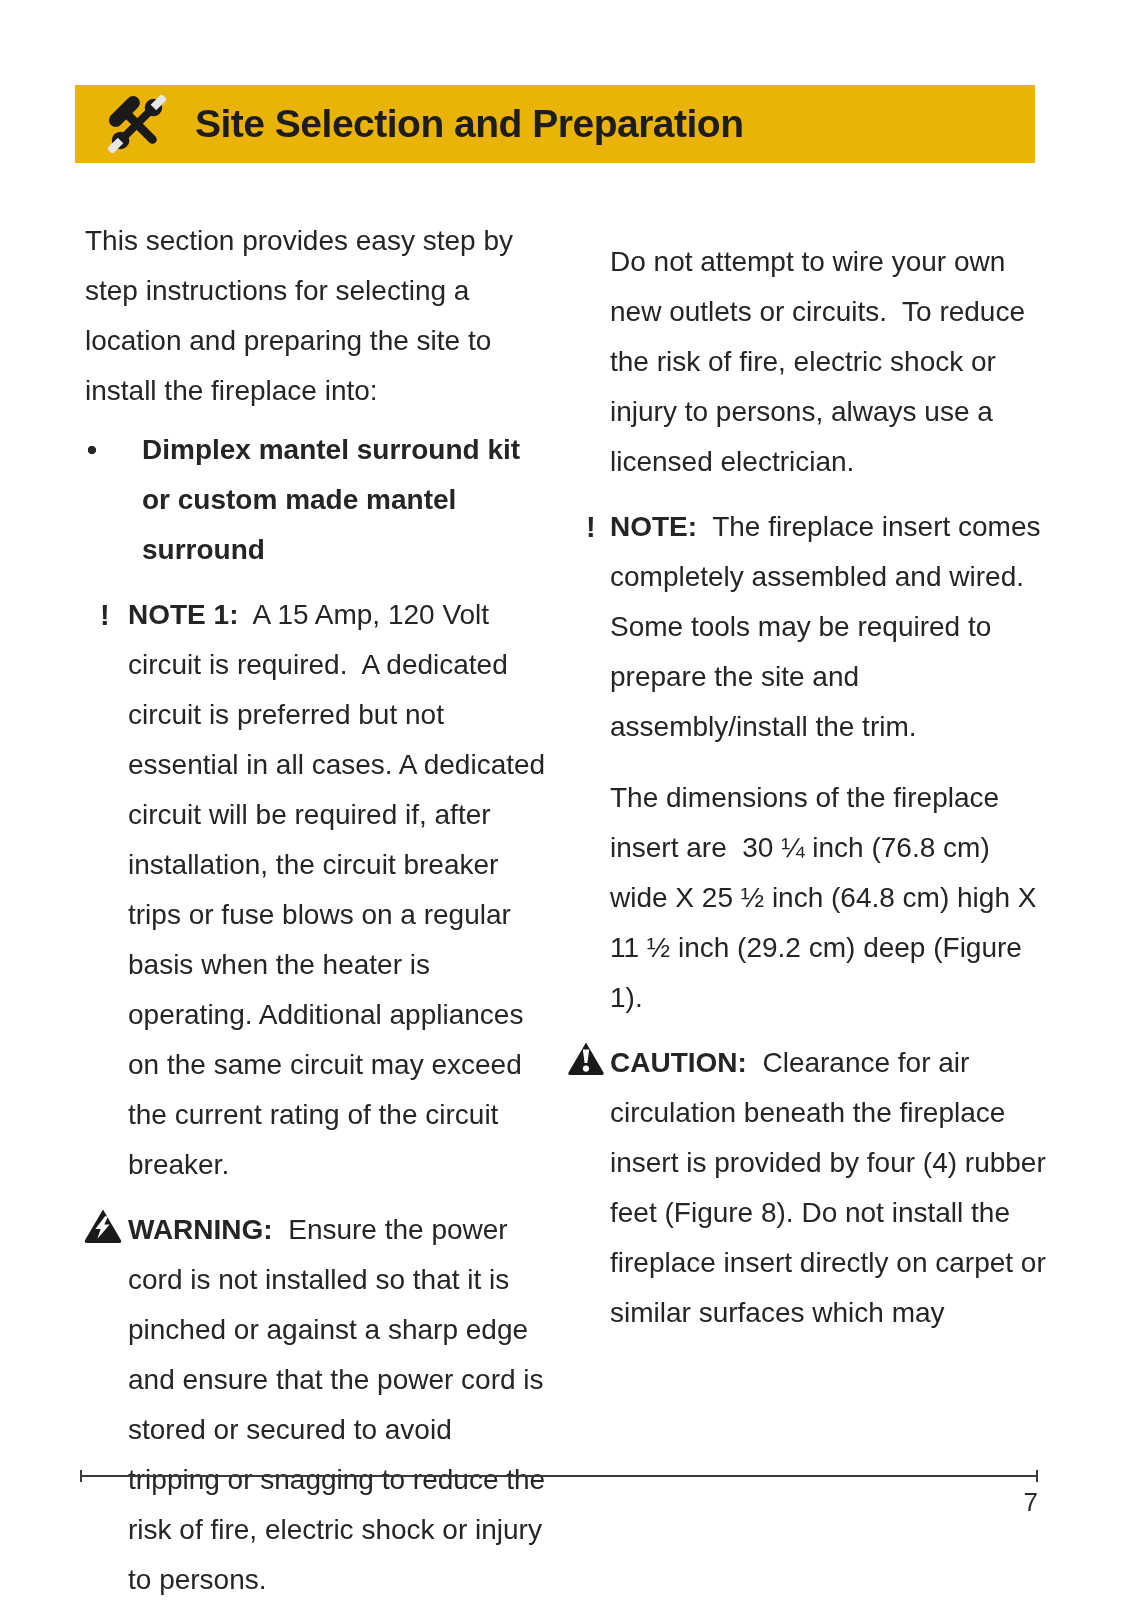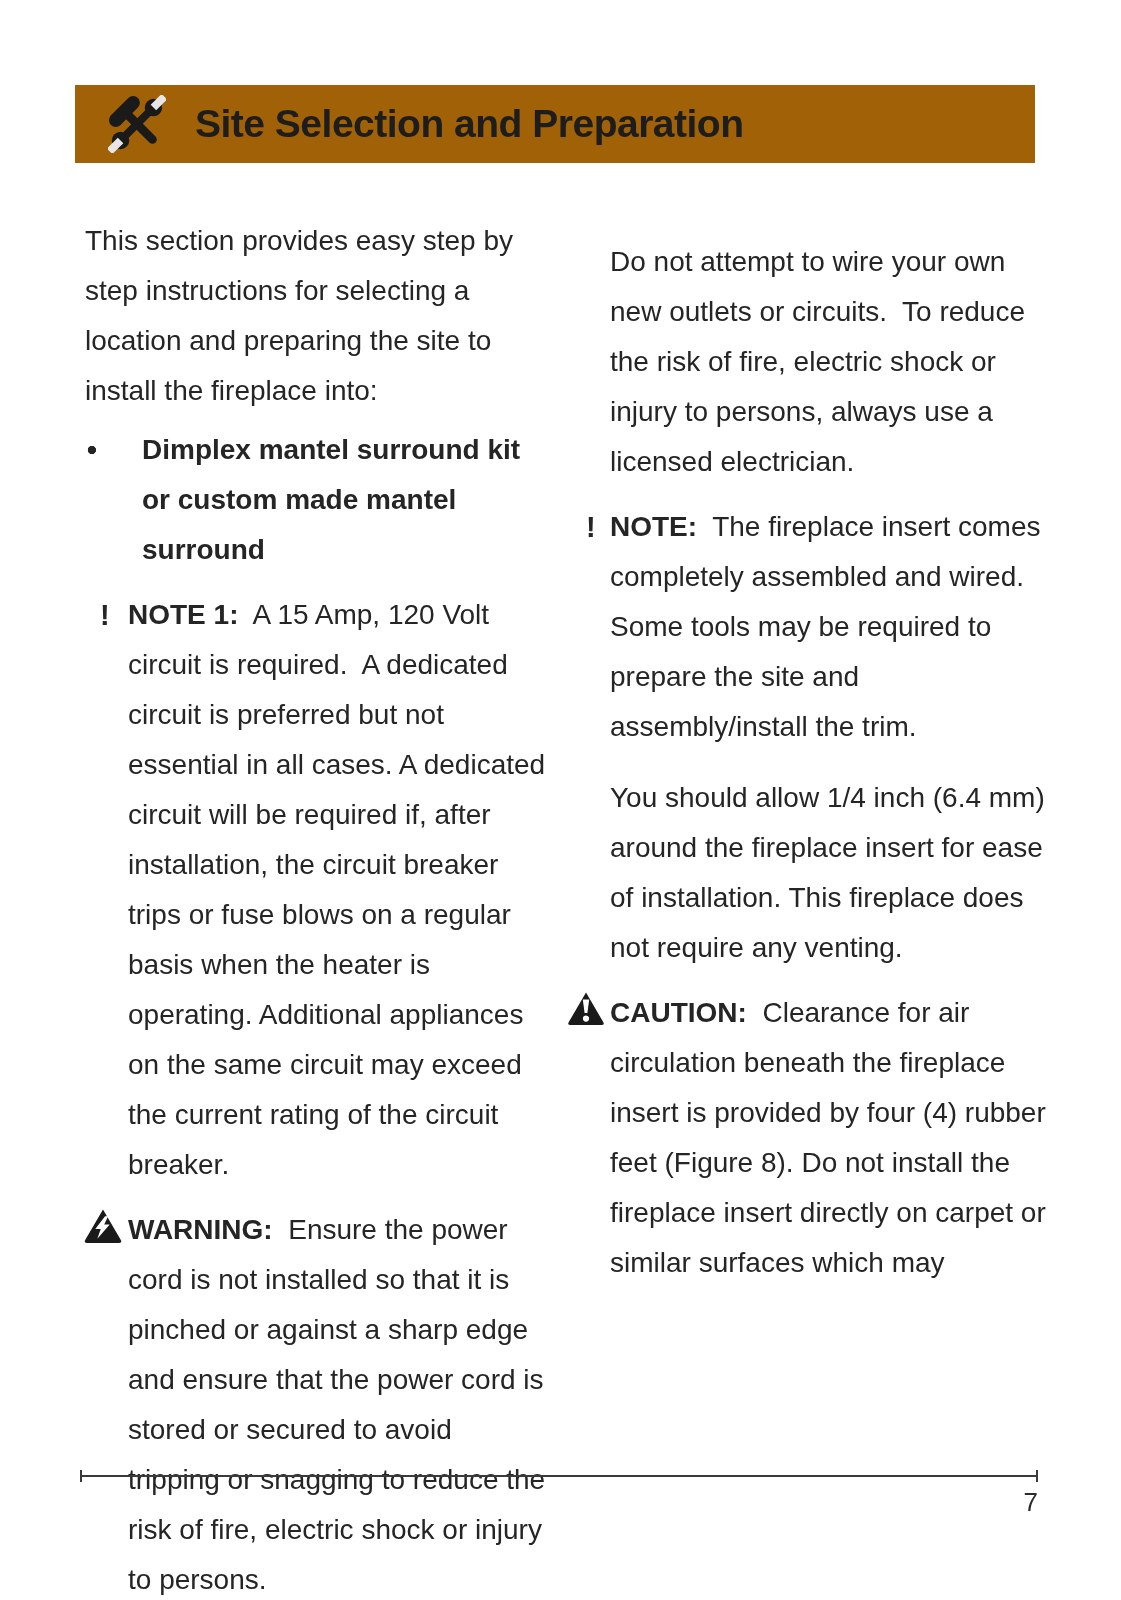--- a/index.html
+++ b/index.html
@@ -7,21 +7,21 @@
   body {
     width:1121px; height:1600px; position:relative;
     font-family:"Liberation Sans", sans-serif;
     color:#252525;
   }
   .page { position:absolute; inset:0; overflow:hidden; }
 
   
   .banner {
     position:absolute; left:75px; top:85px; width:960px; height:78px;
-    background:#a16207; display:flex; align-items:center;
+    background:#eab308; display:flex; align-items:center;
   }
   .banner-icon { margin-left:33px; width:58px; height:58px; flex:0 0 auto; }
   .banner-title {
     margin-left:29px; font-size:39px; font-weight:bold; color:#1d1d1d;
     letter-spacing:-0.5px;
   }
 
   
   .col { position:absolute; top:216px; font-size:28px; line-height:50px; }
   .col-left  { left:85px;  width:462px; }
@@ -111,21 +111,21 @@
   </div>
 
   <div class="col col-right">
     <p class="mt-sm">Do not attempt to wire your own new outlets or circuits.  To reduce the risk of fire, electric shock or injury to persons, always use a licensed electrician.</p>
 
     <div class="hang mt-md" style="margin-left:0;">
       <span class="marker-bang">!</span>
       <p><span class="lbl">NOTE:</span><span>  The fireplace insert comes completely assembled and wired.  Some tools may be required to prepare the site and assembly/install the trim.</span></p>
     </div>
 
-    <p class="mt-sm">You should allow 1/4 inch (6.4 mm) around the fireplace insert for ease of installation. This fireplace does not require any venting.</p>
+    <p class="mt-sm">The dimensions of the fireplace insert are  30 ¼ inch (76.8 cm) wide X 25 ½ inch (64.8 cm) high X 11 ½ inch (29.2 cm) deep (Figure 1).</p>
 
     <div class="hang mt-md" style="margin-left:0;">
       <svg class="marker-svg" width="40" height="36" viewBox="0 0 40 36">
         <path d="M20 1.5 L37.2 31 Q39 34 35.4 34 L4.6 34 Q1 34 2.8 31 Z" fill="#1a1a1a"></path>
         <polygon points="16.8,8.5 23.2,8.5 21.4,22 18.6,22" fill="#ffffff"></polygon>
         <circle cx="20" cy="27.6" r="3.1" fill="#ffffff"></circle>
       </svg>
       <p><span class="lbl">CAUTION:</span><span>  Clearance for air circulation beneath the fireplace insert is provided by four (4) rubber feet (Figure 8). </span><span class="bold-run">Do not install the fireplace insert directly on carpet or similar surfaces which may</span></p>
     </div>
   </div>

